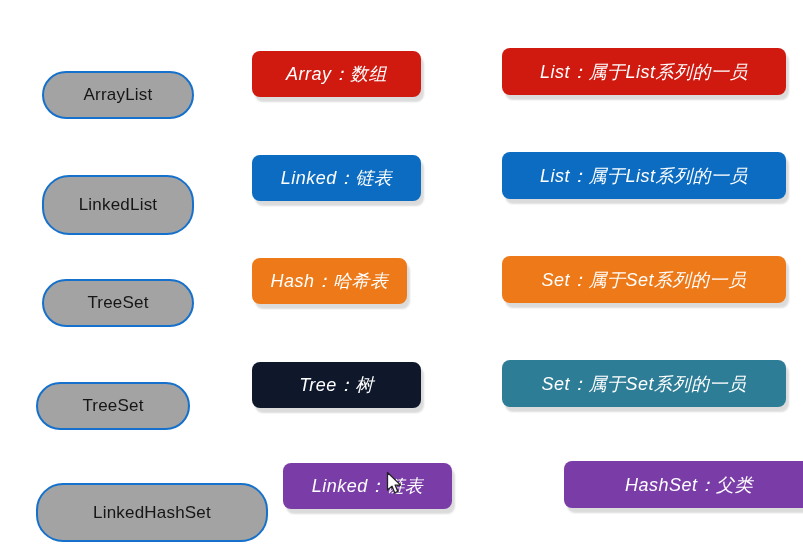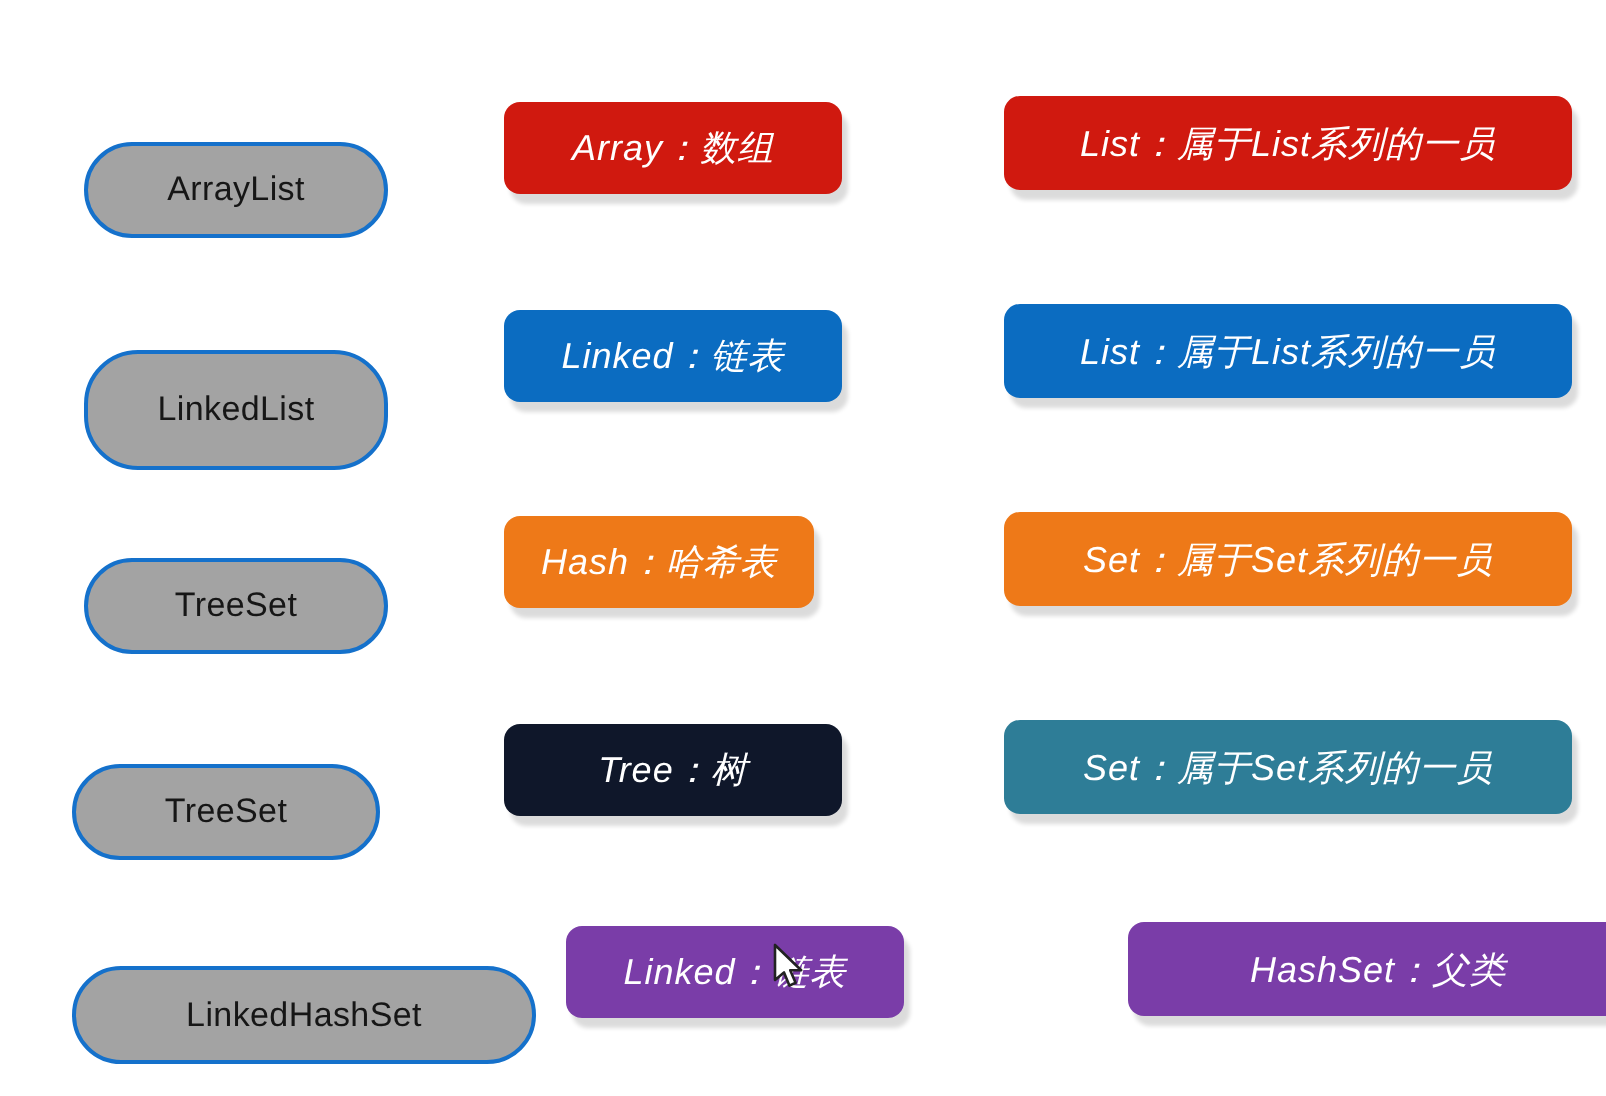--- a/index.html
+++ b/index.html
@@ -32,21 +32,21 @@
     box-shadow:3px 5px 2px rgba(0,0,0,0.14);
     white-space:nowrap;
     font-style:italic;
   }
 
   
   #p1{left:42px;  top:50px;  width:152px; height:48px}
   #p2{left:42px;  top:154px; width:152px; height:60px}
   #p3{left:42px;  top:258px; width:152px; height:48px}
   #p4{left:36px;  top:361px; width:154px; height:48px}
-  #p5{left:36px;  top:462px; width:232px; height:49px}
+  #p5{left:36px;  top:462px; width:232px; height:59px}
 
   
   #f1{left:252px; top:51px;  width:169px; height:46px}
   #f2{left:252px; top:155px; width:169px; height:46px}
   #f3{left:252px; top:258px; width:155px; height:46px}
   #f4{left:252px; top:362px; width:169px; height:46px}
   #f5{left:283px; top:463px; width:169px; height:46px}
 
   
   #c1{left:502px; top:48px;  width:284px; height:47px}

